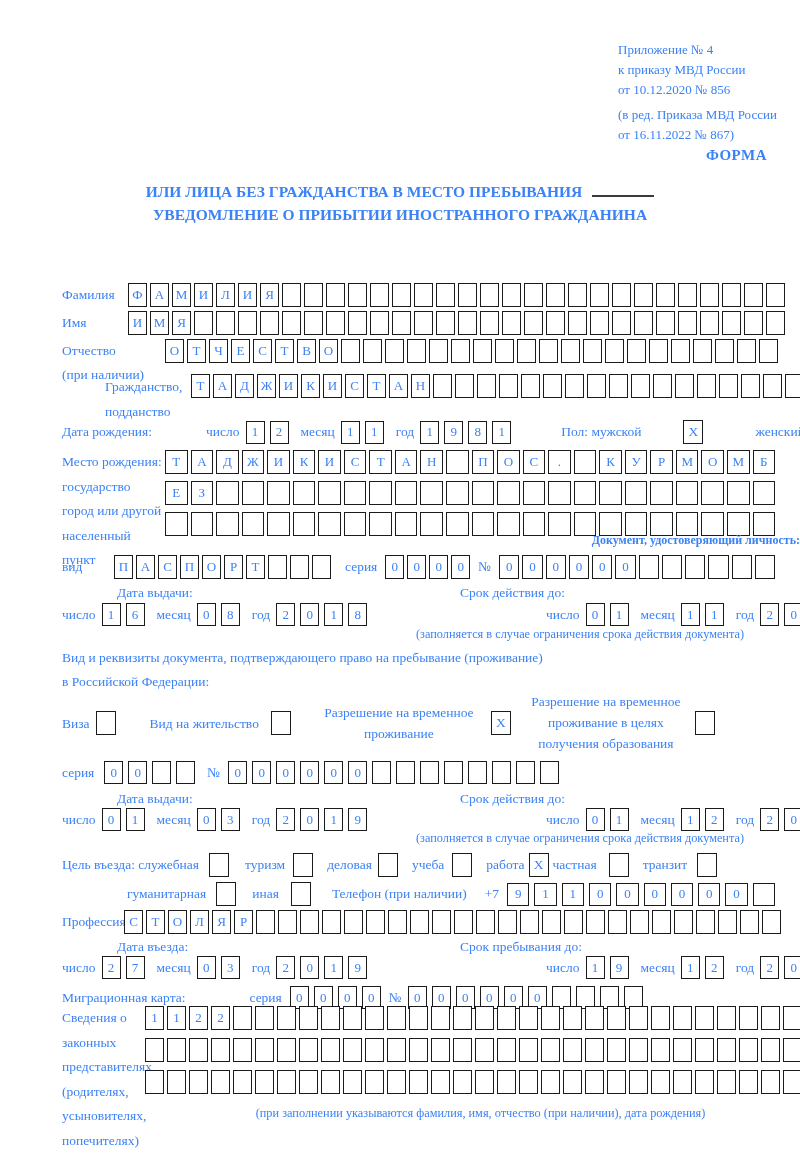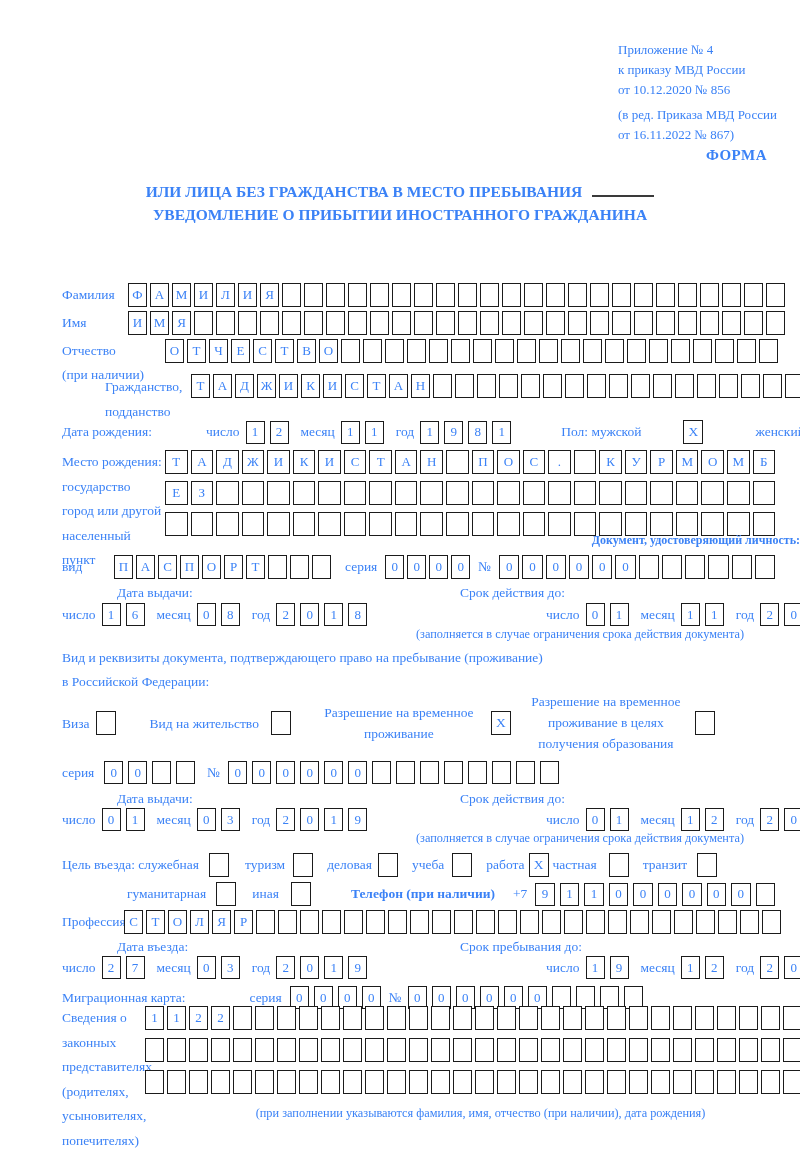--- a/index.html
+++ b/index.html
@@ -60,21 +60,21 @@
   .duo3{top:939px;} .dates3{top:956px;}
   .row-migcard{top:986px;}
   .row-reps{top:1006px;right:12px;align-items:flex-start;}
   .row-reps .lblblock{width:83px;flex:none;line-height:24.5px;}
   .rep-rows{flex:1;display:flex;flex-direction:column;gap:8px;}
   .row-repnote{top:1106px;text-align:center;padding-left:124px;font-size:12.3px;display:block;font-family:Liberation Serif, serif;}
   .dates-right{position:absolute;left:484px;top:0;}
   .datesrow{position:absolute;left:62px;right:25px;height:26px;}
   .ml4{margin-left:4px;}.ml6{margin-left:6px;}.ml8{margin-left:8px;}.ml10{margin-left:10px;}
   .ml12{margin-left:12px;}.ml14{margin-left:14px;}.ml16{margin-left:16px;}.ml18{margin-left:18px;}
-  .ml22{margin-left:22px;}.ml24{margin-left:40px;font-weight:bold;}.ml34{margin-left:34px;}.ml64{margin-left:64px;}
+  .ml22{margin-left:22px;}.ml24{margin-left:21px;}.ml34{margin-left:34px;}.ml64{margin-left:64px;}
 </style>
 </head>
 <body>
 
 <div class="page">
 
   <div class="abs blk-appendix">
     <div>Приложение № 4</div>
     <div>к приказу МВД России</div>
     <div>от 10.12.2020 № 856</div>

